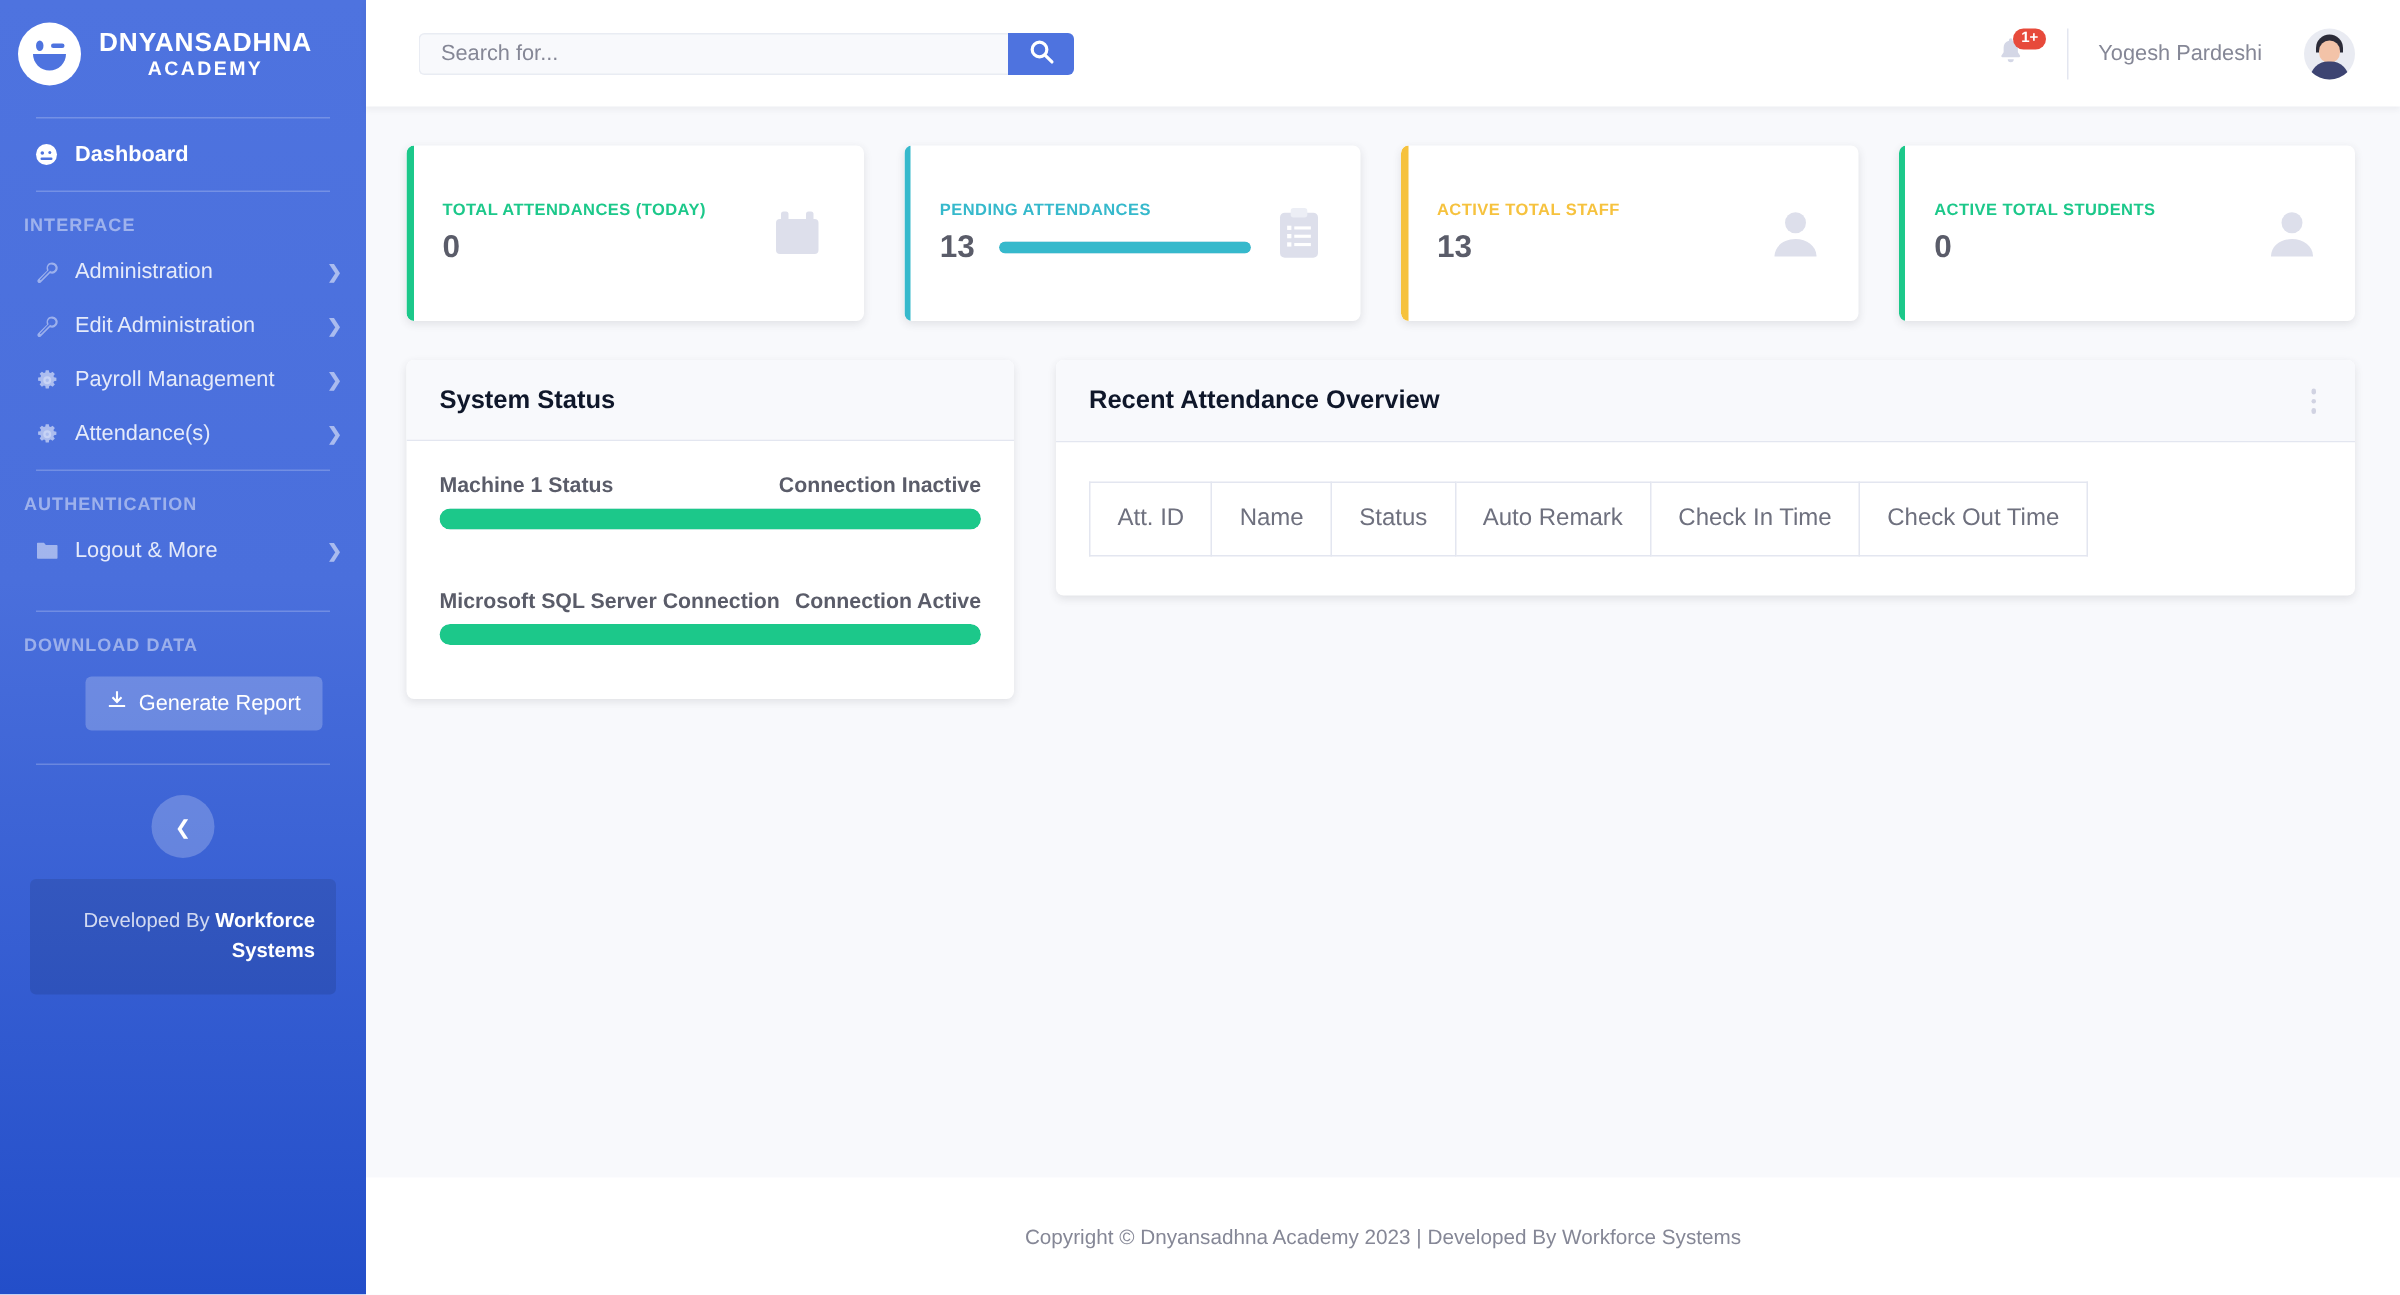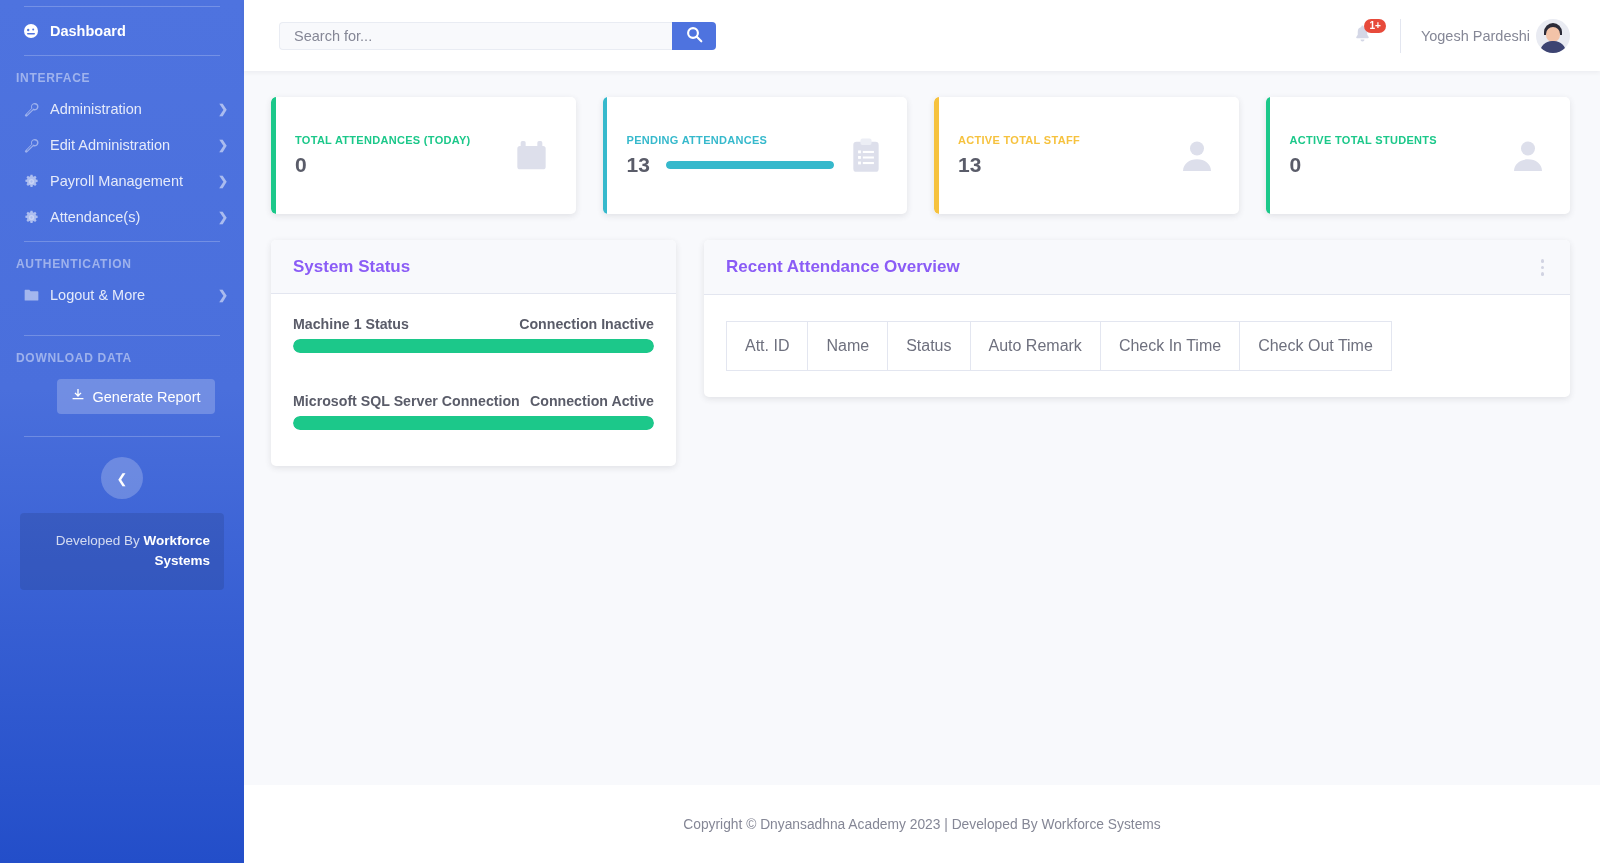--- a/index.html
+++ b/index.html
@@ -228,21 +228,21 @@
   }
   .topbar-sep {
     width: 1px;
     height: 34px;
     background: #e3e6f0;
     margin: 0 20px 0 14px;
   }
   .user-box {
     display: flex;
     align-items: center;
-    gap: 6px;
+    gap: 28px;
     cursor: pointer;
   }
   .user-name { font-size: 14.5px; color: #858796; }
   .avatar {
     width: 34px; height: 34px;
     border-radius: 50%;
     background: #e9ebf2;
     position: relative;
     overflow: hidden;
     flex: 0 0 34px;
@@ -346,21 +346,21 @@
     padding: 17px 22px 16px 22px;
     border-bottom: 1px solid #e3e6f0;
     background: #f8f9fc;
     border-radius: 5px 5px 0 0;
     display: flex;
     align-items: center;
   }
   .card-title {
     font-size: 17px;
     font-weight: 700;
-    color: #8b5cf6;
+    color: #0f172a;
   }
   .dots {
     margin-left: auto;
     display: flex;
     flex-direction: column;
     gap: 3px;
     cursor: pointer;
     padding: 2px 4px;
   }
   .dots span {
@@ -422,20 +422,31 @@
     margin-top: auto;
   }
 </style>
 </head>
 <body>
 
 <div class="app">
 
   <aside class="sidebar">
 
+    <div class="brand">
+      <div class="brand-logo">
+        <span class="eye-l"></span>
+          <span class="eye-r"></span>
+          <span class="mouth"></span>
+      </div>
+      <div class="brand-text">
+        <div class="brand-title">DNYANSADHNA</div>
+        <div class="brand-sub">ACADEMY</div>
+      </div>
+    </div>
 
     <div class="sb-divider"></div>
 
     <div class="nav-item active">
       <span class="nav-ico">
         <svg width="16" height="16" viewBox="0 0 16 16" fill="#fff">
           <circle cx="8" cy="8" r="7"></circle>
           <circle cx="5.2" cy="7" r="1.2" fill="#4e73df"></circle>
           <circle cx="10.2" cy="6.6" r="1" fill="#4e73df"></circle>
           <rect x="4" y="10" width="8" height="1.6" rx="0.8" fill="#4e73df"></rect>

